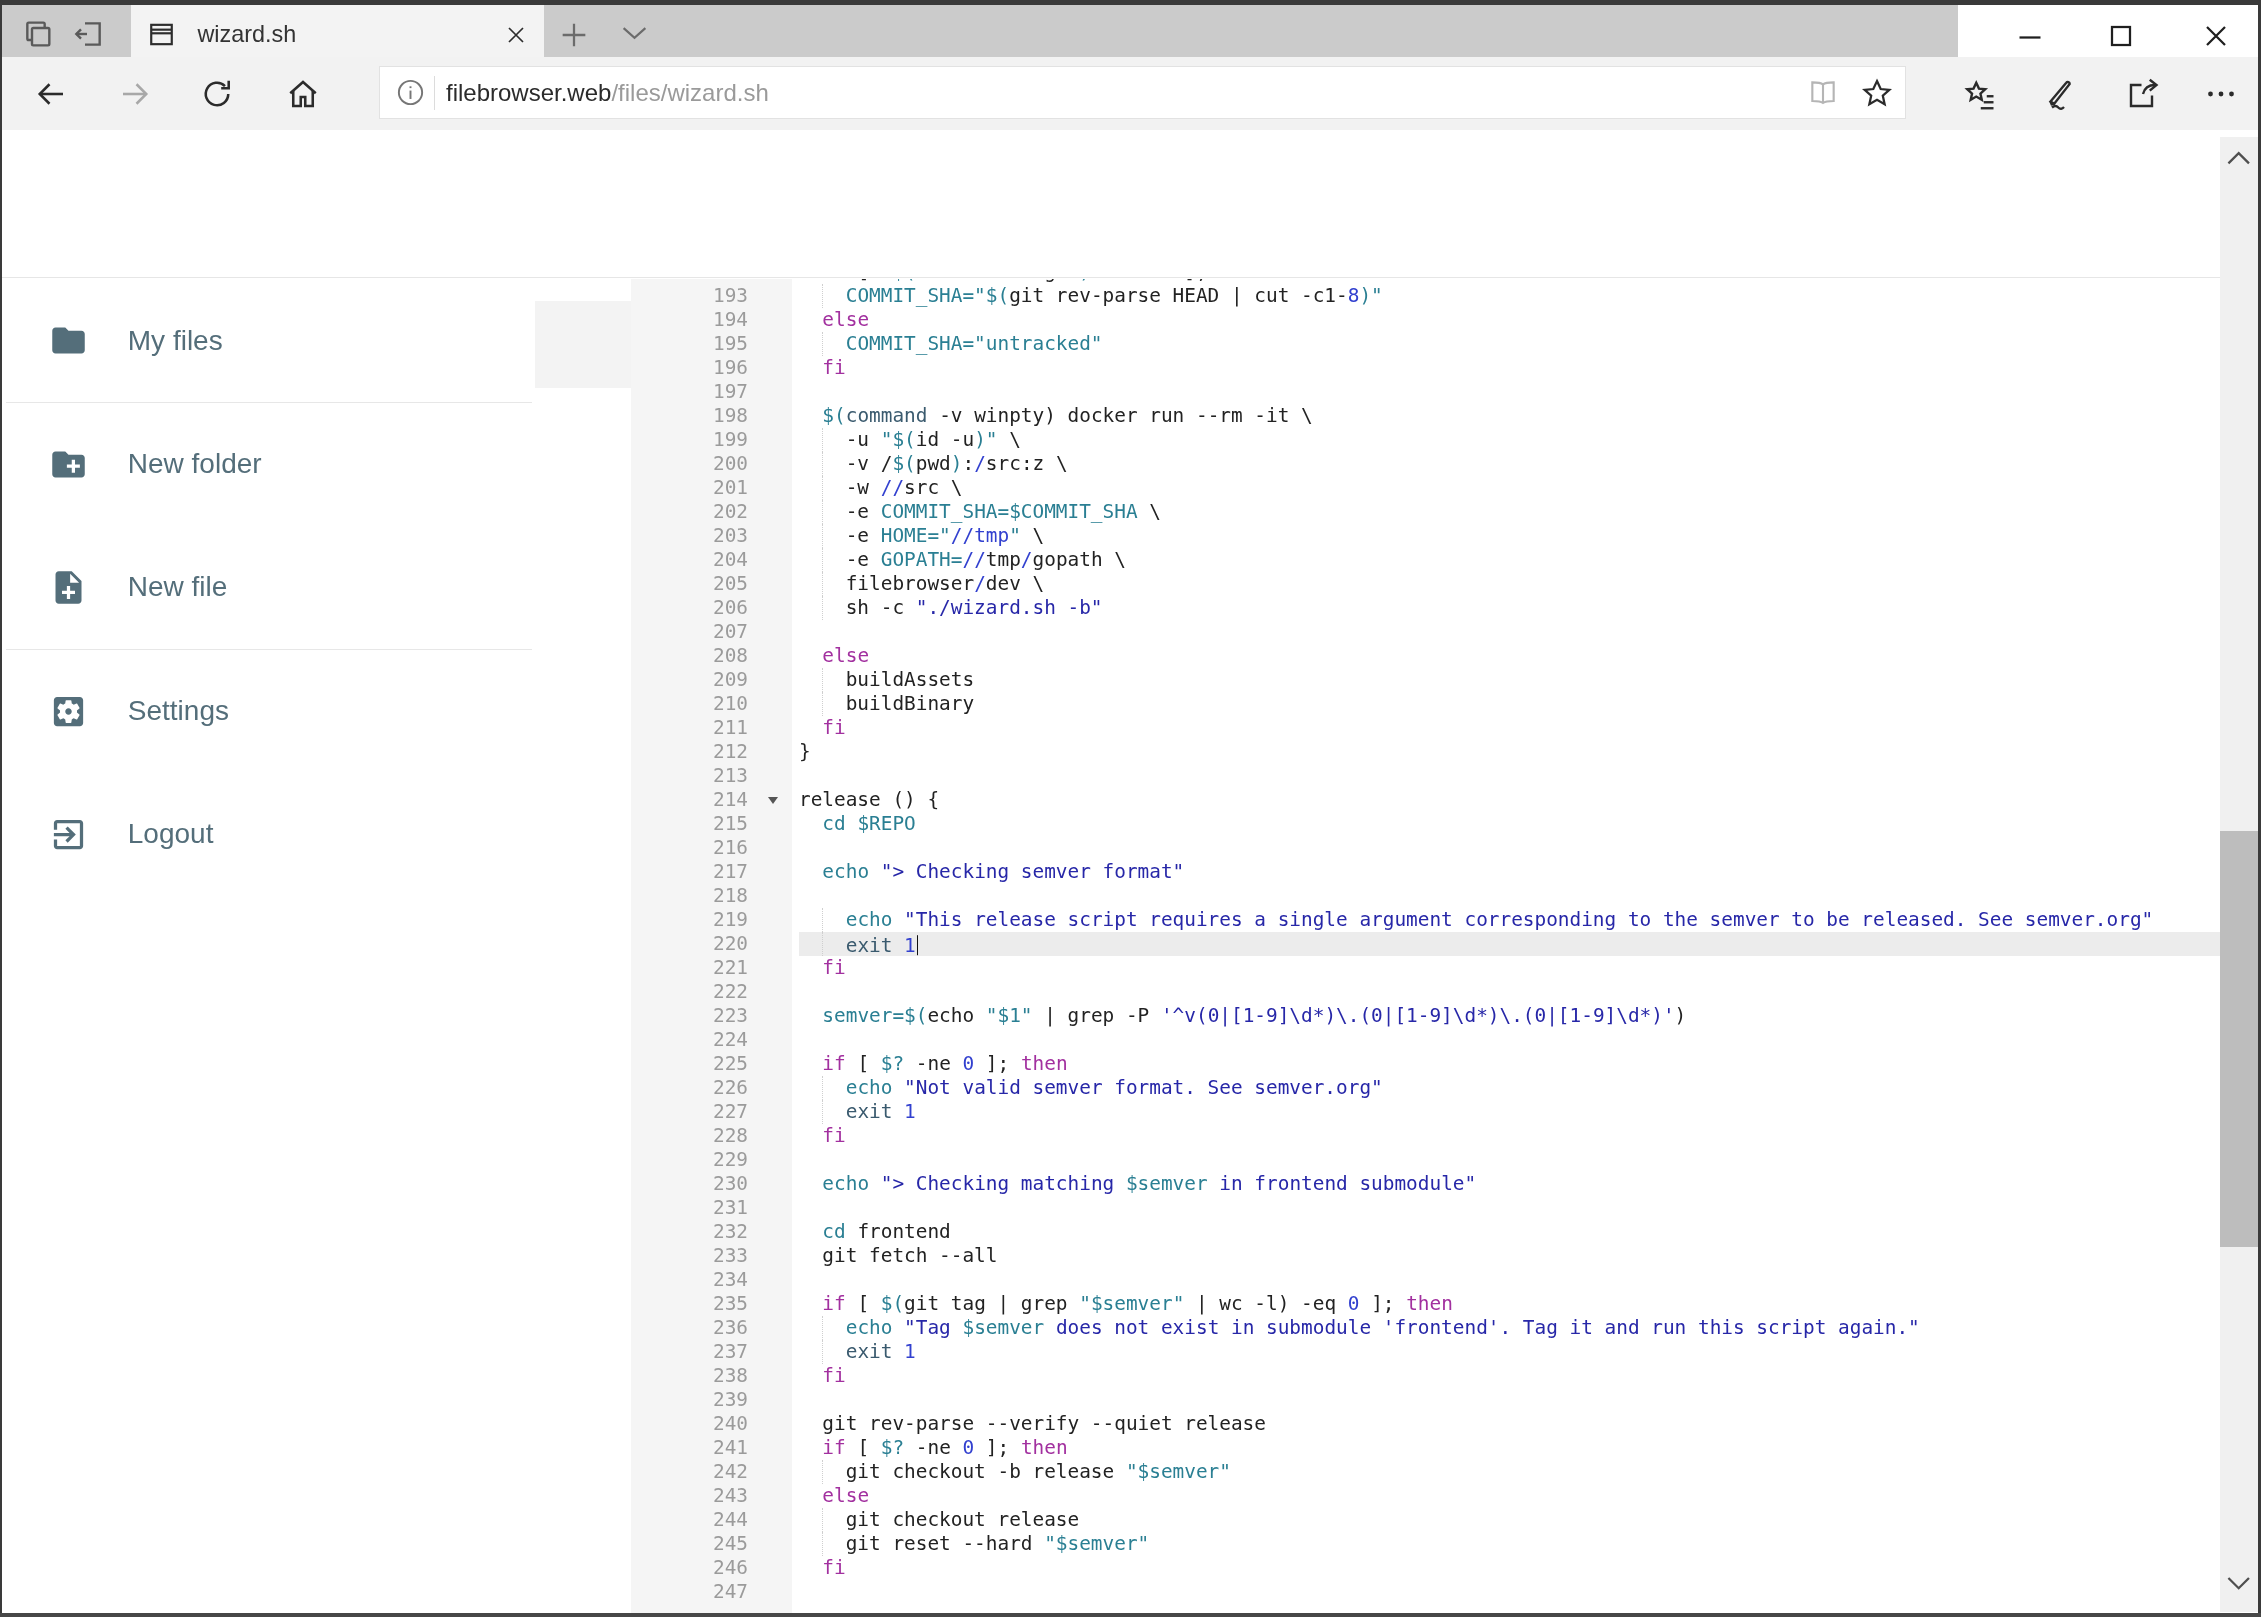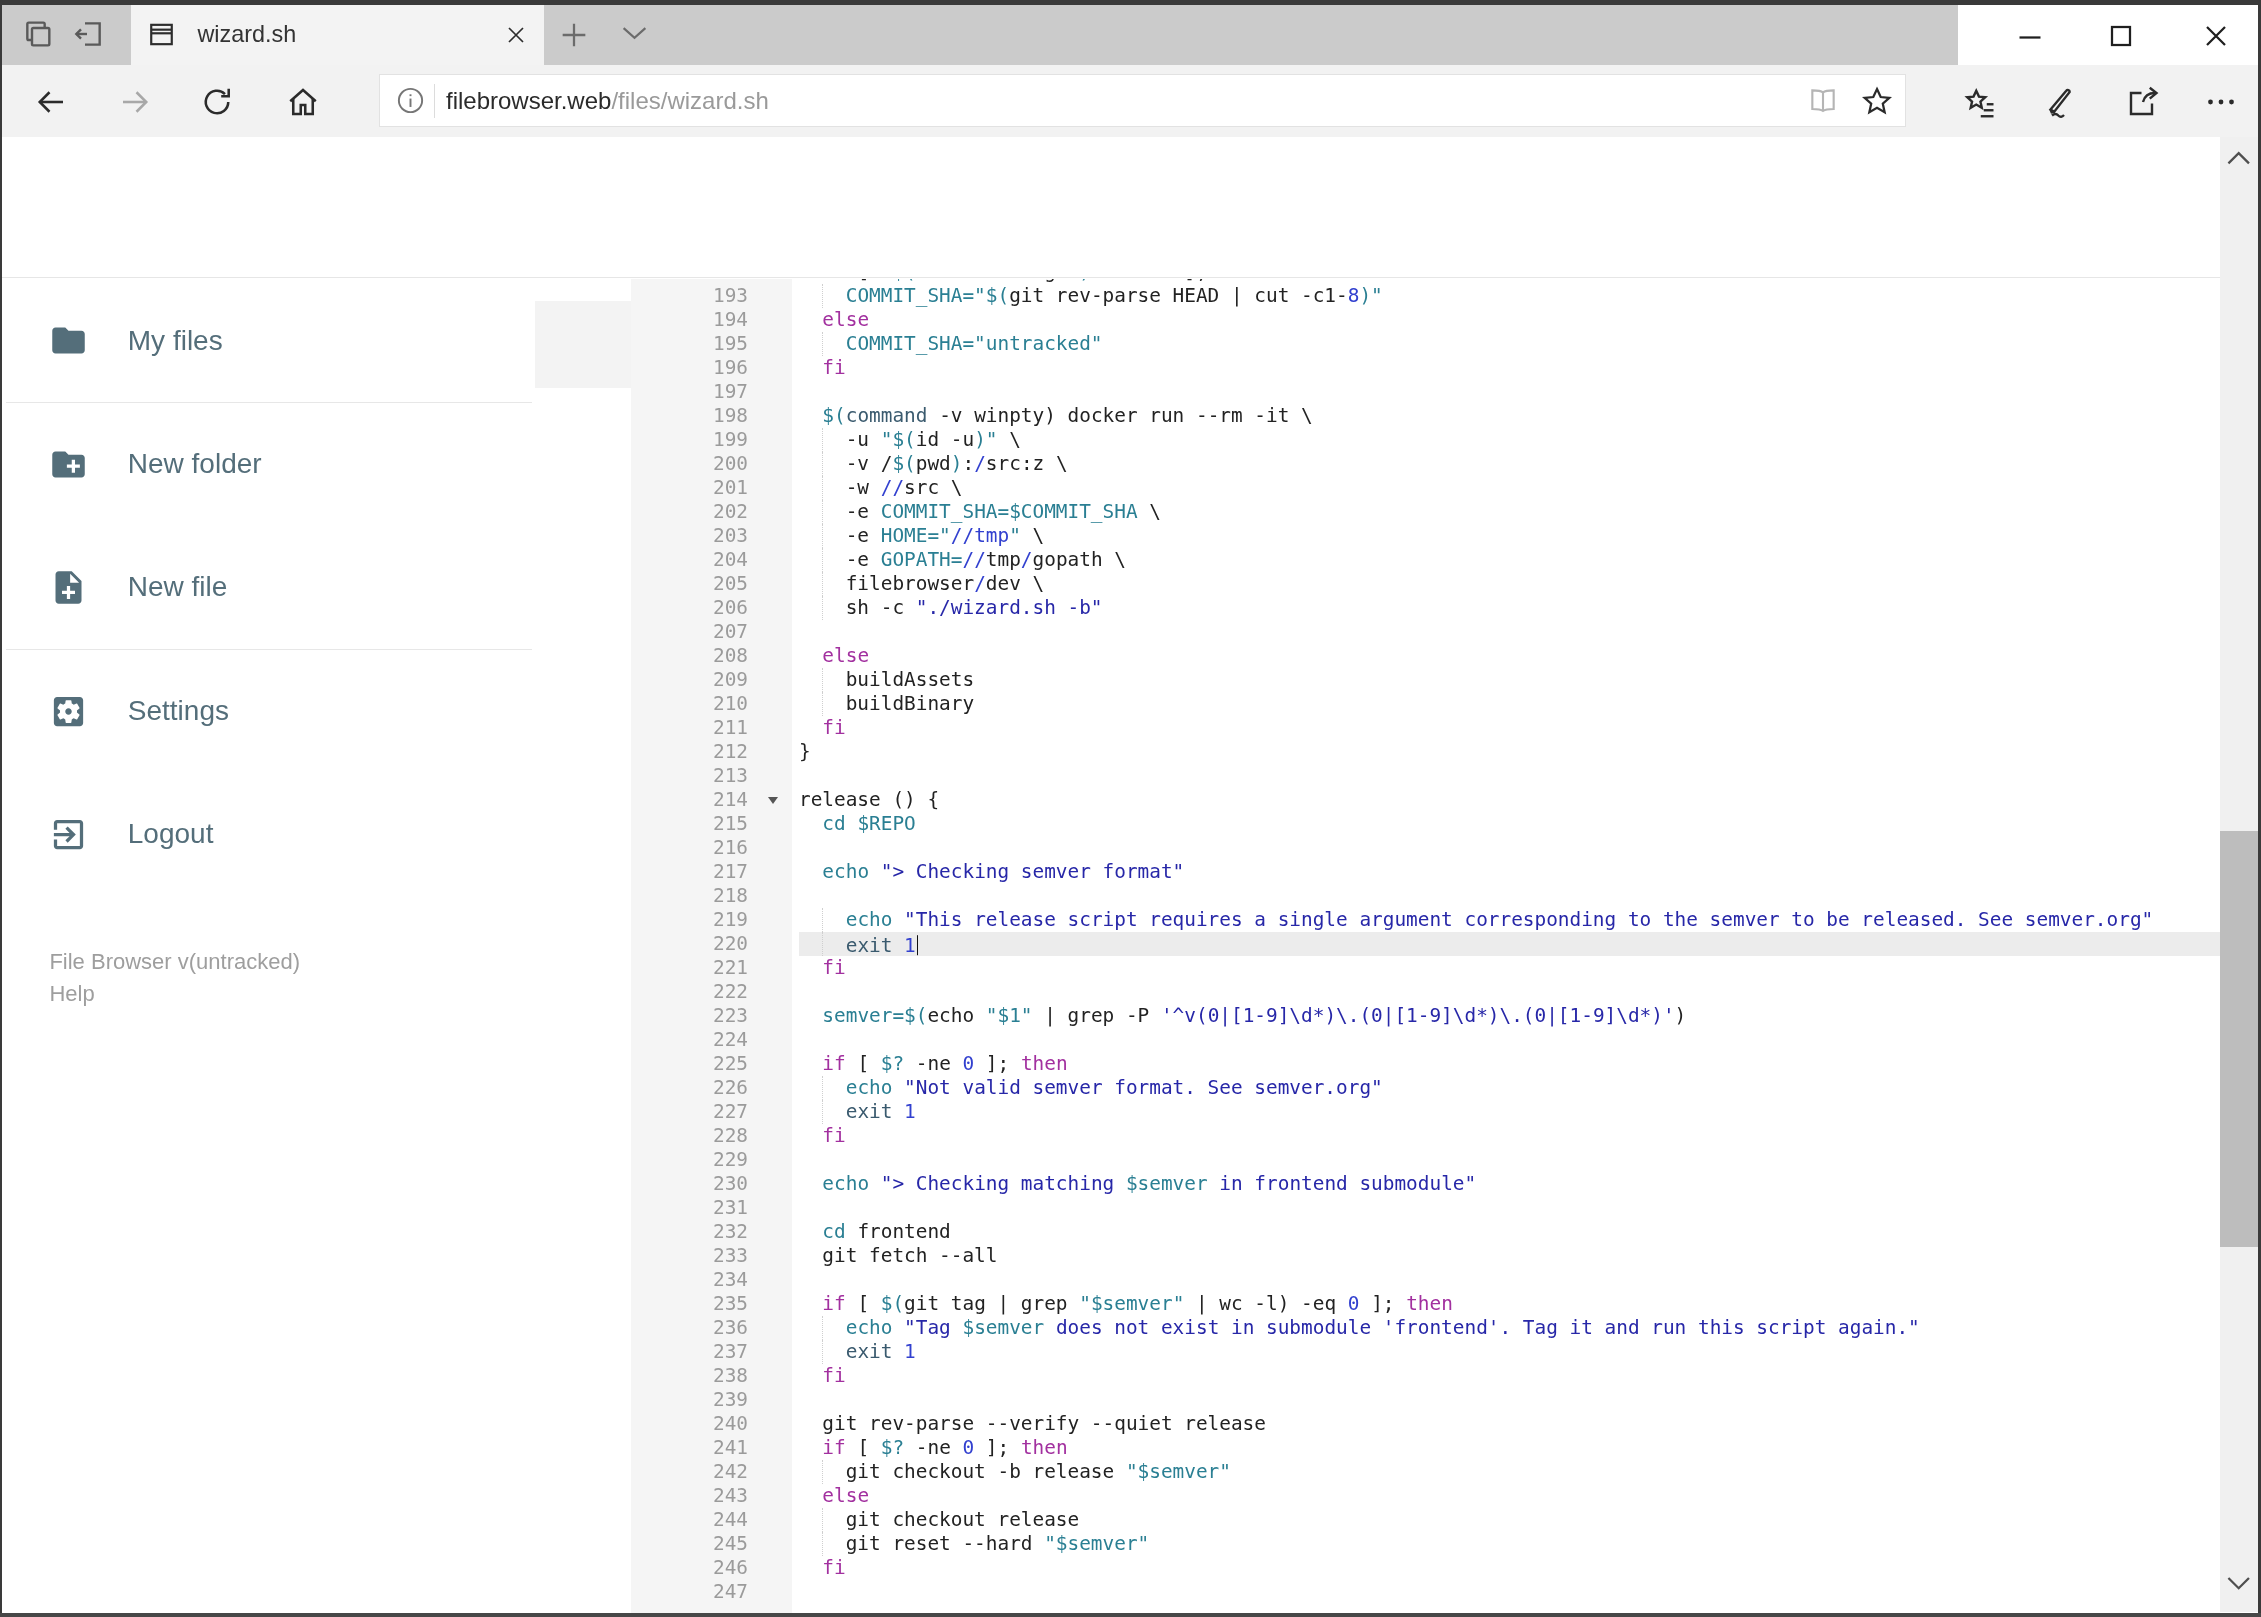--- a/index.html
+++ b/index.html
@@ -18,21 +18,21 @@
   .tabbar{left:2.4px;top:4.8px;width:1956px;height:60px;background:#cbcbcb;}
   .tbicon{position:absolute;top:13.7px;width:32px;height:32px;color:#5a5a5a;cursor:pointer;}
   .tab{position:absolute;left:129px;top:0;width:413px;height:60px;background:#f3f3f3;
        display:flex;align-items:center;padding:0 16px;box-sizing:border-box;cursor:pointer;}
   .tab-title{font-size:23.4px;color:#333;margin-left:21px;flex:1;}
   .newtab{position:absolute;left:555px;top:13px;width:34px;height:34px;color:#6b6b6b;cursor:pointer;}
   .tabdd{position:absolute;left:618px;top:19.4px;width:29px;height:22.6px;color:#6b6b6b;cursor:pointer;}
   .wctl{position:absolute;top:13px;width:36px;height:36px;color:#1f1f1f;cursor:pointer;}
 
   
-  .navbar{left:2.4px;top:65px;width:2256px;height:73px;background:#f2f2f2;}
+  .navbar{left:2.4px;top:57px;width:2256px;height:73px;background:#f2f2f2;}
   .navicon{position:absolute;top:18.6px;width:36px;height:36px;color:#323232;cursor:pointer;}
   .addressbar{position:absolute;left:377px;top:9px;width:1527px;height:53px;background:#fff;
               border:0.8px solid #e2e2e2;box-sizing:border-box;display:flex;align-items:center;cursor:text;}
   .ab-sep{width:0.8px;height:34px;background:#dcdcdc;margin:0 11.3px 0 8px;}
   .url{font-size:24px;white-space:nowrap;}
   .url-host{color:#2b2b2b;}
   .url-path{color:#9a9a9a;}
 
   
   .appheader{left:2.4px;top:137px;width:2256px;height:141px;background:#fff;border-bottom:0.8px solid #e6e6e6;box-sizing:border-box;}
@@ -328,24 +328,20 @@
       </div>
       <div class="srow">
         <span class="sicon">
           <svg viewBox="0 0 24 24" width="39" height="39" fill="currentColor">
             <path d="M10.09 15.59L11.5 17l5-5-5-5-1.41 1.41L12.67 11H3v2h9.67l-2.58 2.59zM19 3H5c-1.11 0-2 .9-2 2v4h2V5h14v14H5v-4H3v4c0 1.1.89 2 2 2h14c1.1 0 2-.9 2-2V5c0-1.1-.9-2-2-2z"></path>
           </svg>
         </span>
         <span class="slabel">Logout</span>
       </div>
     </div>
-  <div class="sfooter">
-    <div>File Browser v(untracked)</div>
-    <div class="helplink">Help</div>
-  </div>
 </div>
 
 <div class="abs editor cm">
   <div class="gutter">
     <div class="ginner" id="gutter-lines">
         <div class="gn">192</div>
         <div class="gn">193</div>
         <div class="gn">194</div>
         <div class="gn">195</div>
         <div class="gn">196</div>

